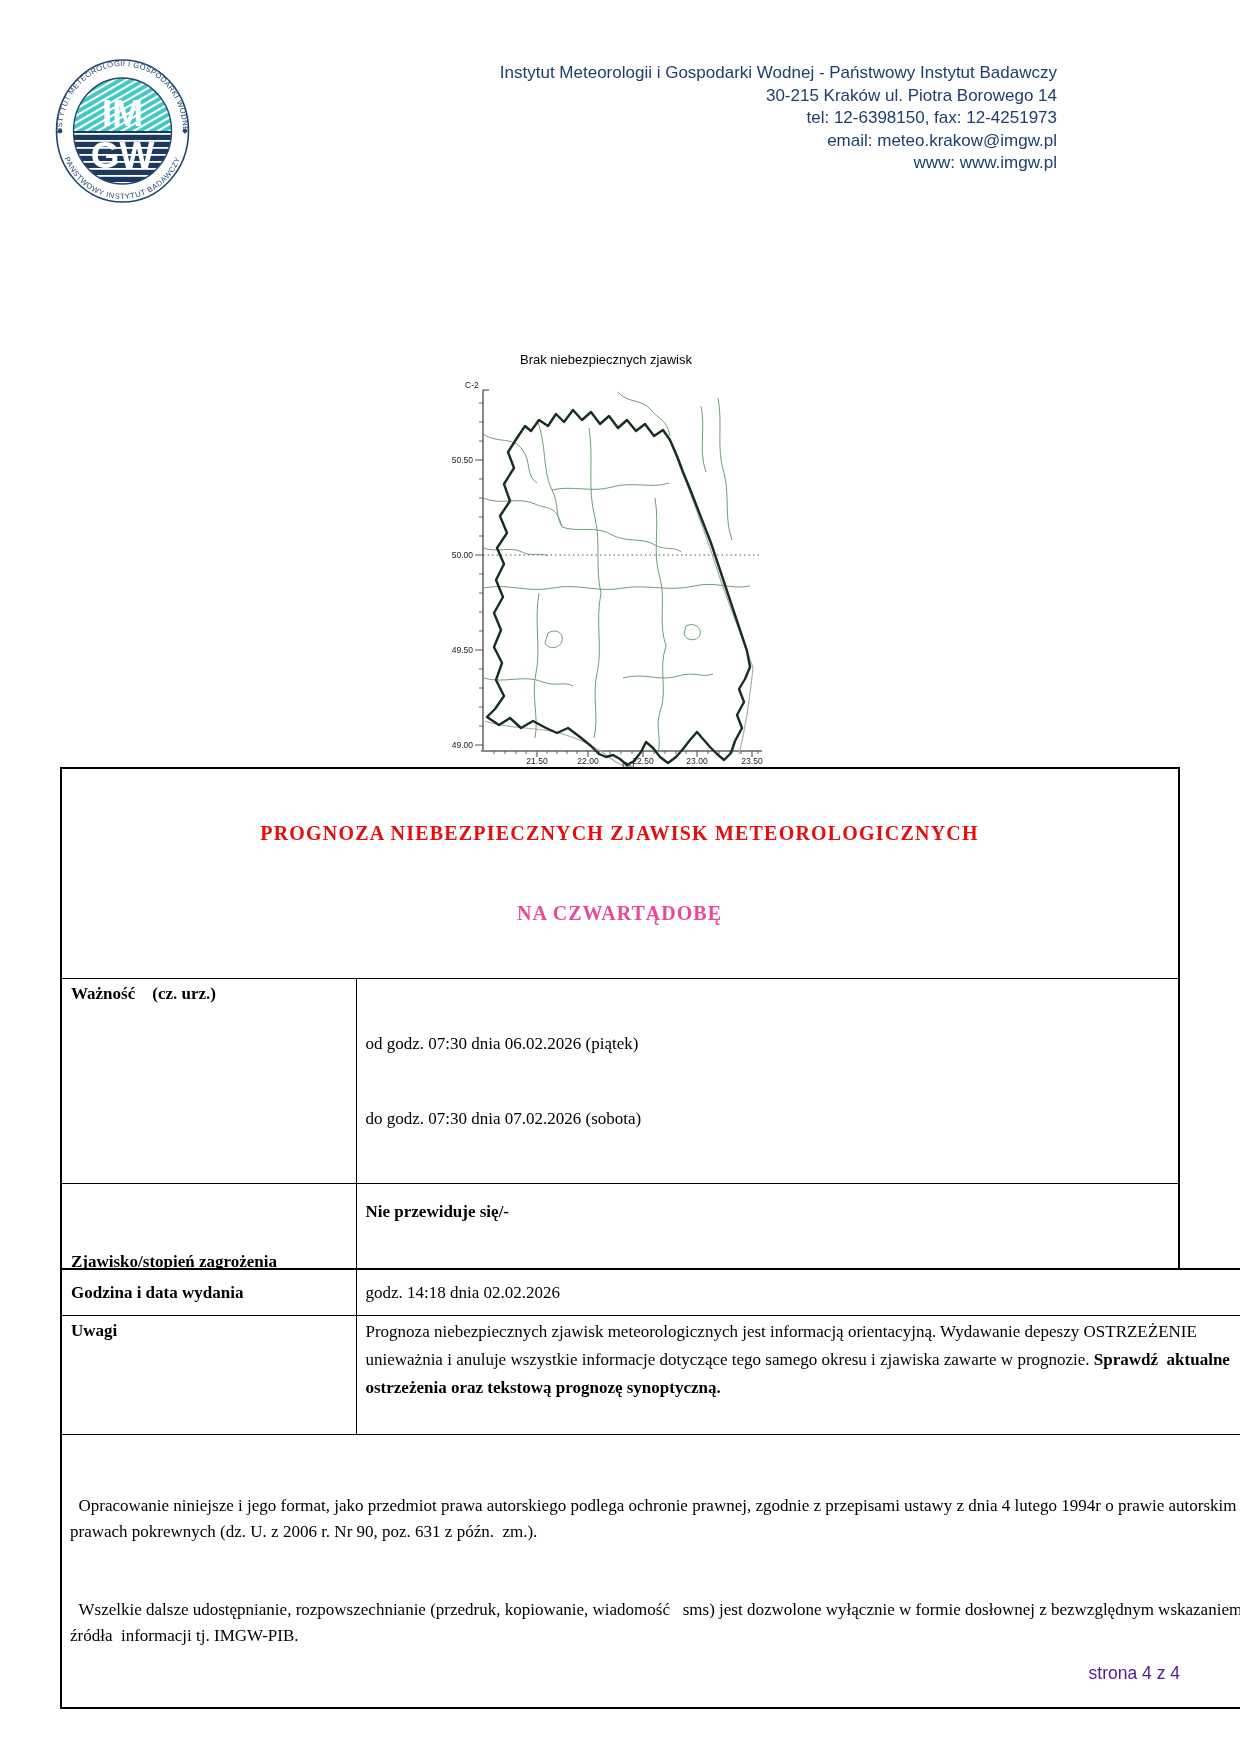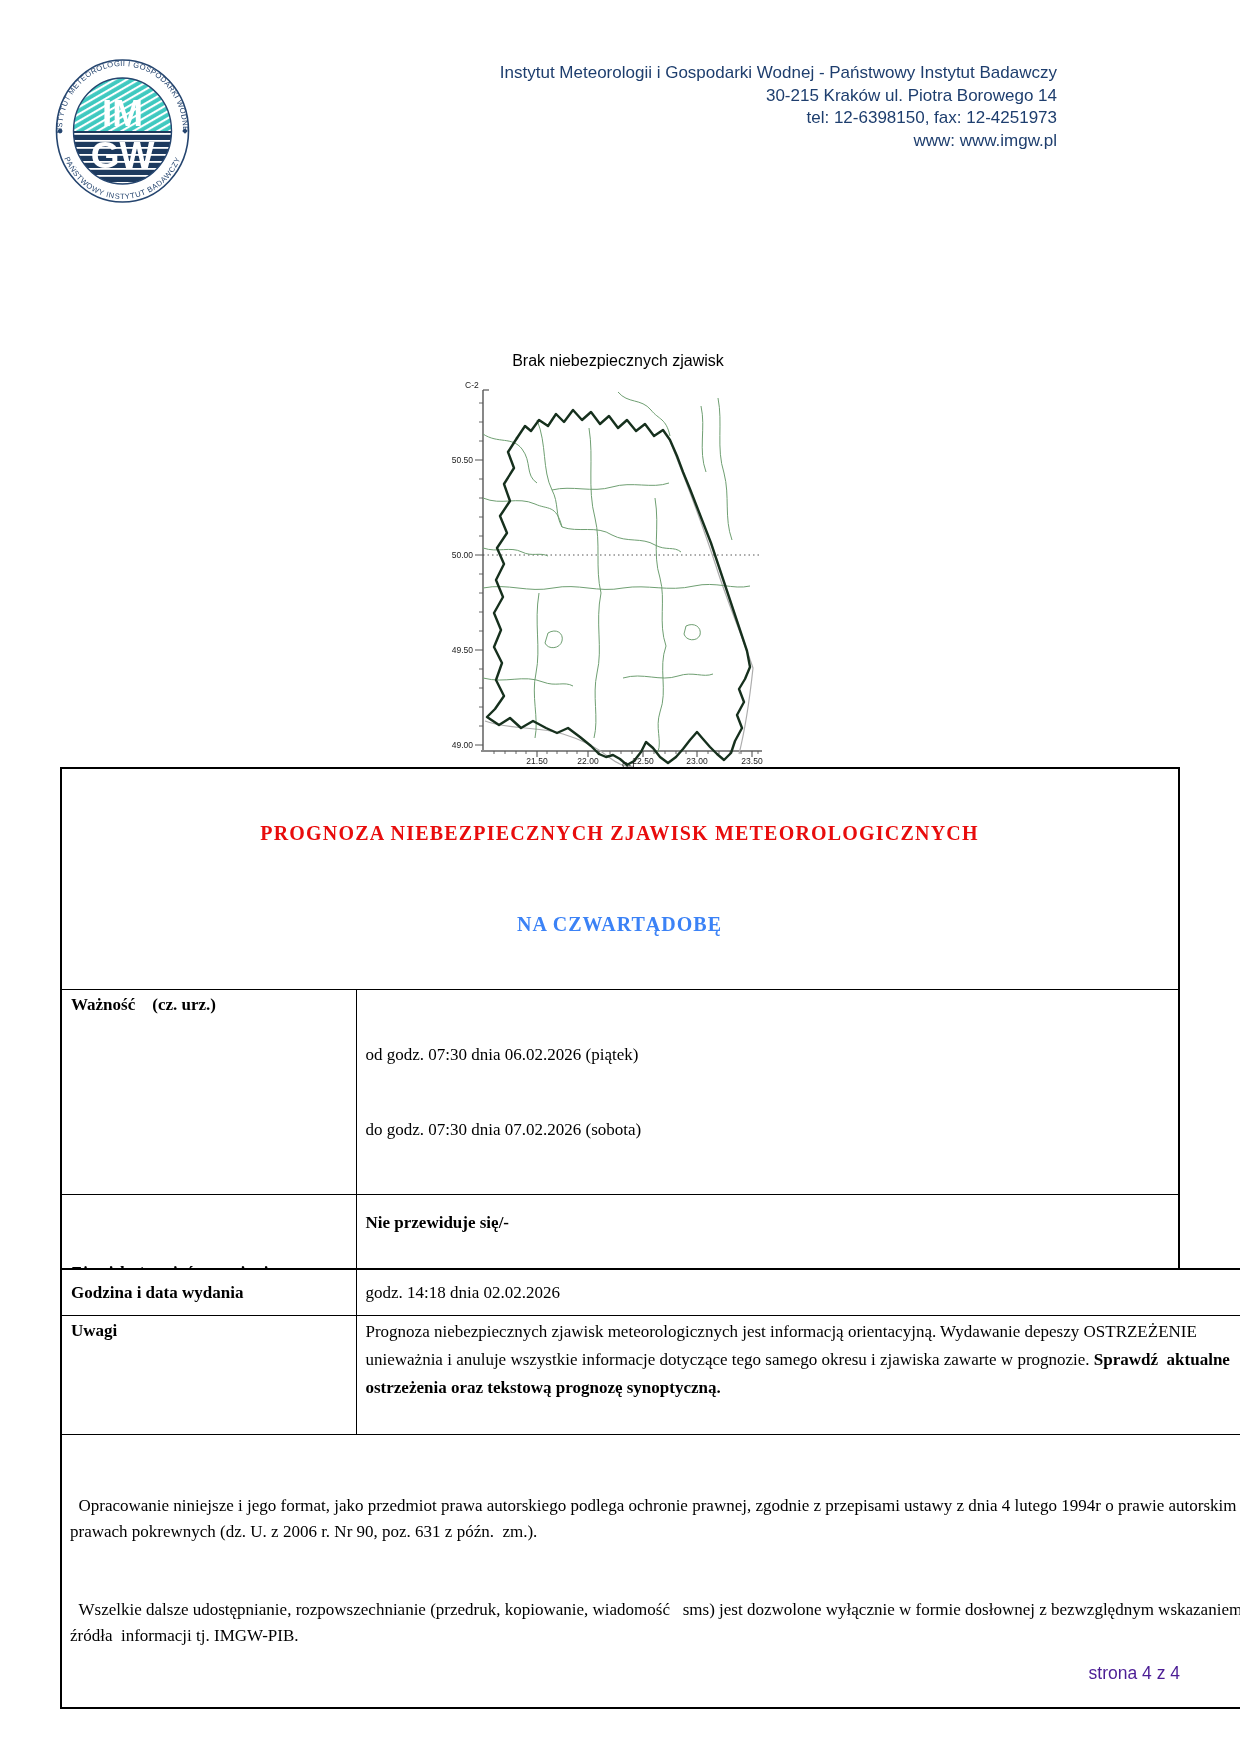--- a/index.html
+++ b/index.html
@@ -3,36 +3,36 @@
 <meta charset="utf-8">
 <style>
   html,body{margin:0;padding:0;background:#ffffff;}
   #page{position:relative;width:1240px;height:1755px;background:#ffffff;overflow:hidden;
         font-family:"Liberation Serif",serif;color:#000;}
   
   .hdr{position:absolute;top:62px;right:183px;text-align:right;
        font-family:"Liberation Sans",sans-serif;font-size:17px;line-height:22.5px;color:#1e3e6e;}
   .hdr .b{font-weight:bold;}
   
-  .map-title{position:absolute;left:398px;top:352px;width:440px;text-align:center;
-             font-family:"Liberation Sans",sans-serif;font-size:16px;color:#000;}
+  .map-title{position:absolute;left:386px;top:352px;width:440px;text-align:center;
+             font-family:"Liberation Sans",sans-serif;font-size:13px;color:#000;}
   .map-wrap{position:absolute;left:398px;top:376px;width:380px;height:394px;}
   .map-wrap svg{display:block;}
   .ticktext{font-family:"Liberation Sans",sans-serif;font-size:8.5px;fill:#222;}
   
   table.t{position:absolute;border-collapse:collapse;table-layout:fixed;
           font-size:17px;color:#000;background:#fff;border:2px solid #000;}
   table.t td{border:1px solid #000;padding:2px 10px 2px 9px;vertical-align:middle;
              white-space:pre-wrap;line-height:25px;}
   td.lbl{font-weight:bold;}
   tr.vt td{vertical-align:top;}
   tr.vt2 td{vertical-align:top;padding-top:15px;}
   .titlecell{text-align:center;border:1px solid #000;padding:6px 4px 8px 4px;}
   .title-red{font-weight:bold;font-size:20px;letter-spacing:1.2px;color:#e80c0c;}
-  .title-black{font-weight:bold;font-size:20px;letter-spacing:1px;color:#3b82f6;margin-top:16px;}
+  .title-black{font-weight:bold;font-size:20px;letter-spacing:1px;color:#ec4899;margin-top:5px;}
   .uwagi{line-height:28px !important;}
   .copyright{line-height:26px !important;padding:6px 8px !important;}
   .copyright .p{white-space:pre-wrap;}
   
   .footer{position:absolute;top:1663px;right:60px;font-family:"Liberation Sans",sans-serif;
           font-size:17.5px;color:#4c1d95;}
   .logo{position:absolute;left:54px;top:58px;}
 </style>
 </head>
 <body>
@@ -67,20 +67,21 @@
       </text>
       <rect x="4" y="71" width="4" height="4" transform="rotate(45 6 73)" fill="#25456f"></rect>
       <rect x="129" y="71" width="4" height="4" transform="rotate(45 131 73)" fill="#25456f"></rect>
     </svg>
   </div>
 
   <div class="hdr">
     <div>Instytut Meteorologii i Gospodarki Wodnej - Państwowy Instytut Badawczy</div>
     <div>30-215 Kraków ul. Piotra Borowego 14</div>
     <div>tel: 12-6398150, fax: 12-4251973</div>
+    <div>email: meteo.krakow@imgw.pl</div>
     <div>www: www.imgw.pl</div>
   </div>
 
   <div class="map-title">Brak niebezpiecznych zjawisk</div>
 
   <div class="map-wrap">
     <svg width="380" height="394" viewBox="0 0 380 394">
 
       <line x1="85" y1="14" x2="85" y2="375" stroke="#555" stroke-width="1.4"></line>
       <line x1="83" y1="375" x2="364" y2="375" stroke="#8a8a8a" stroke-width="1.8"></line>

